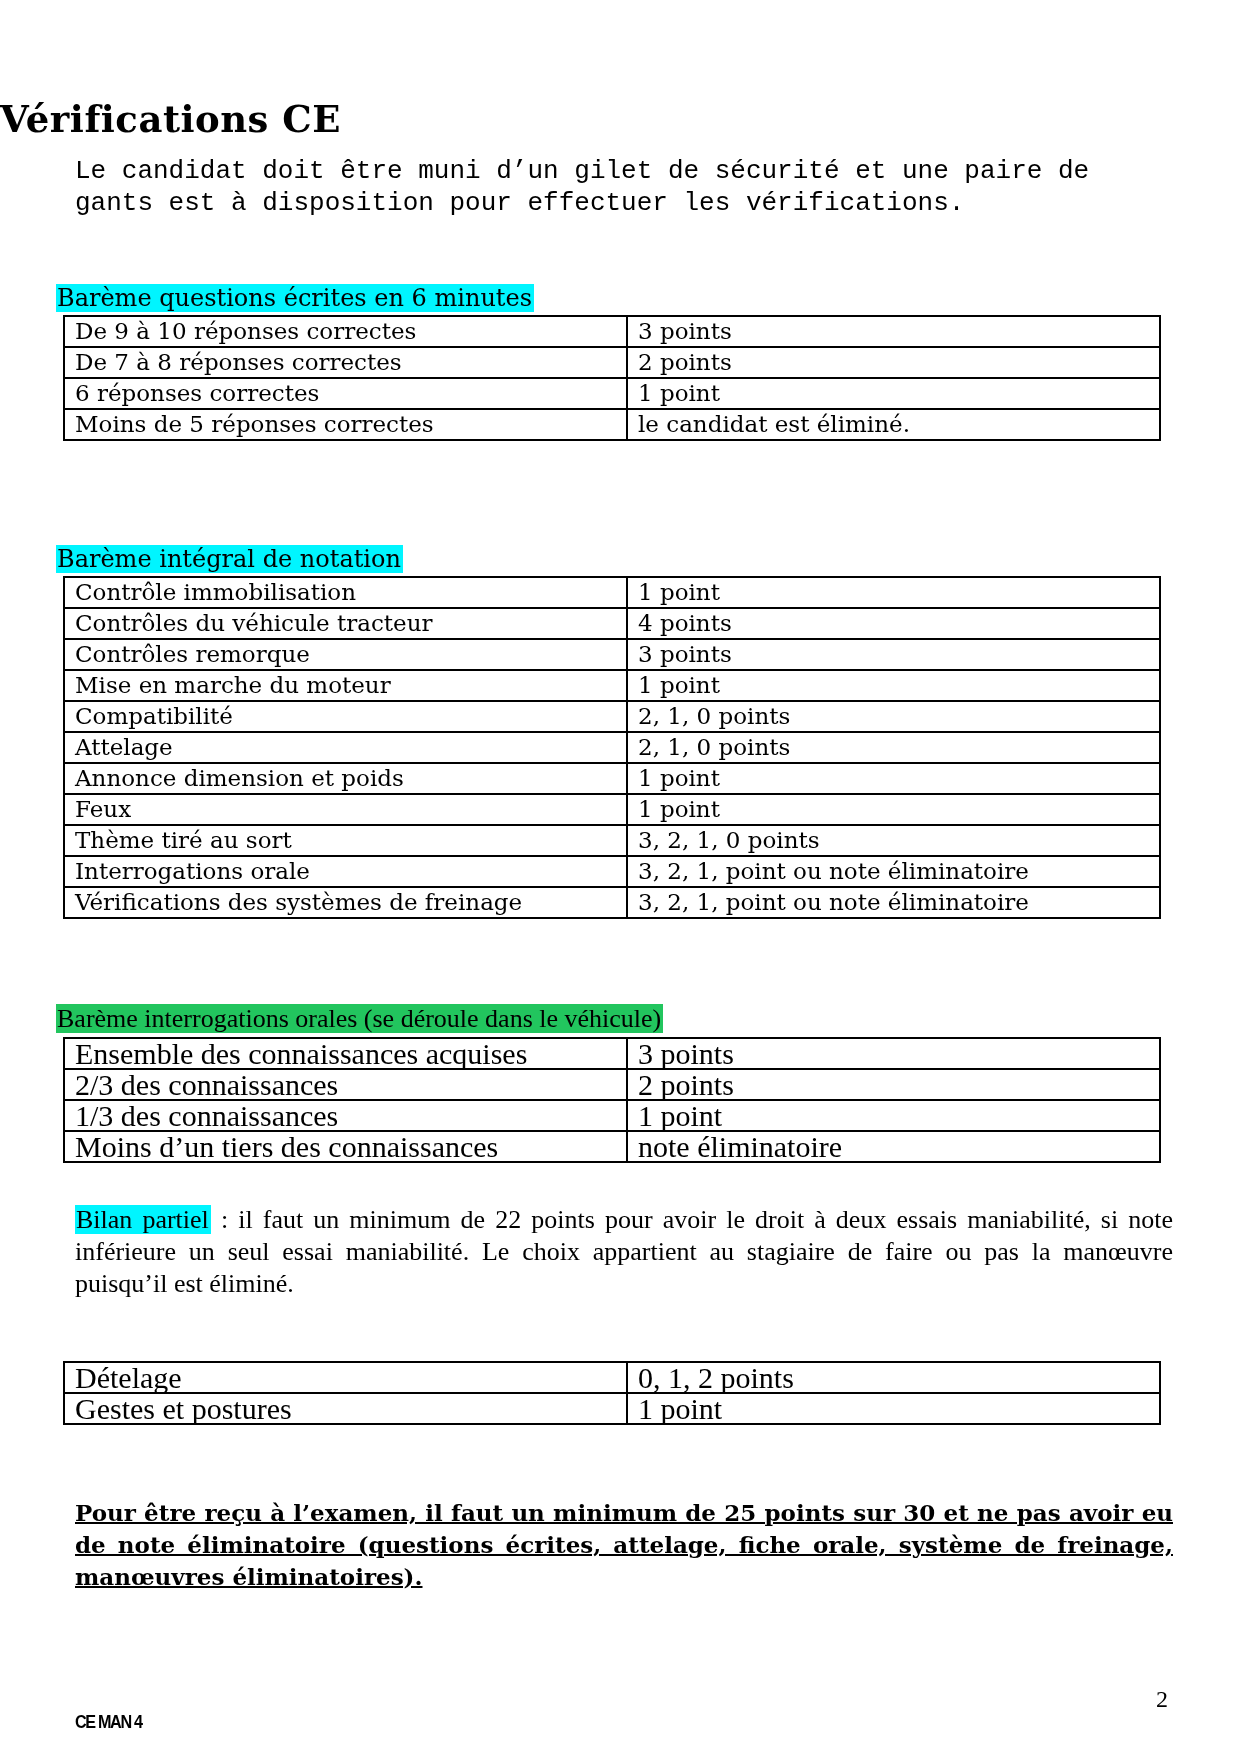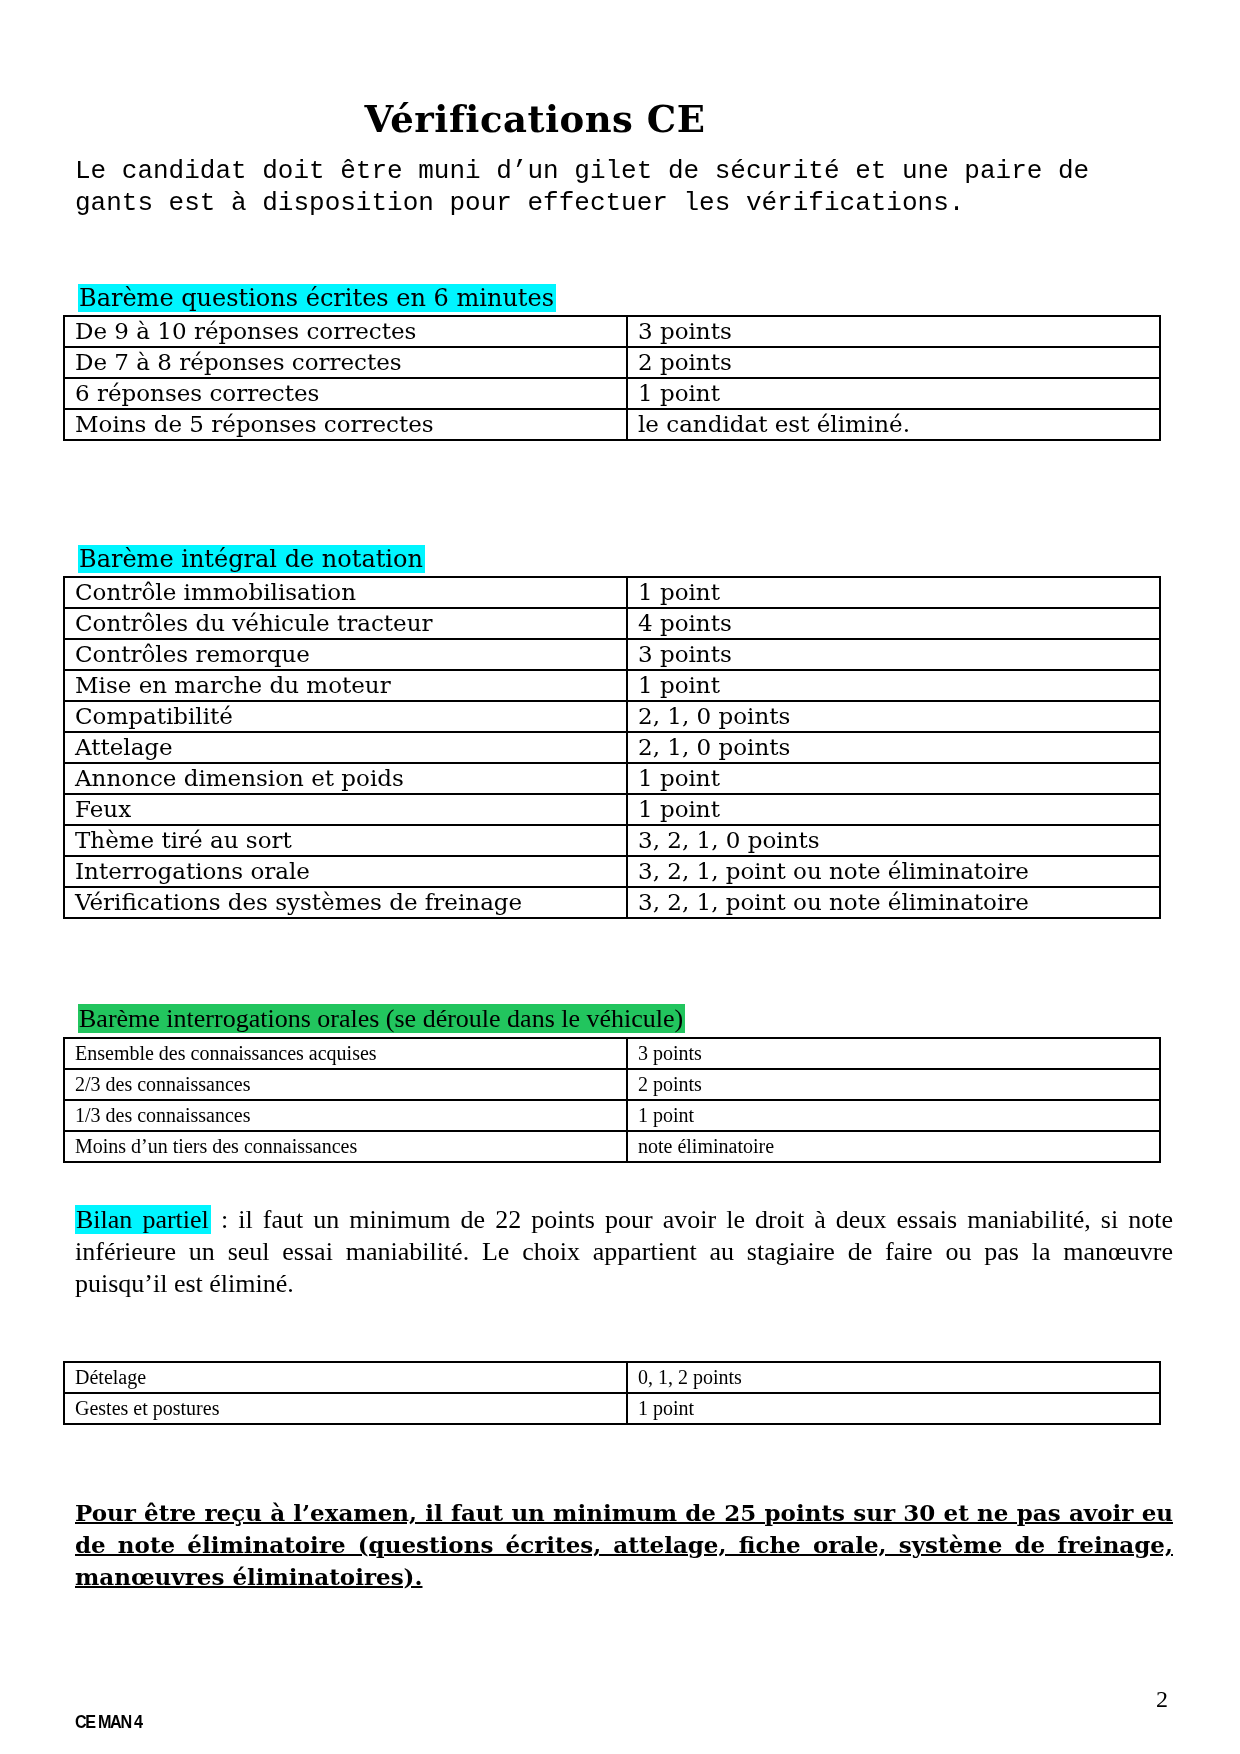--- a/index.html
+++ b/index.html
@@ -3,47 +3,46 @@
   <meta charset="utf-8">
   <style>
     html, body { margin: 0; padding: 0; background: #ffffff; }
     body {
       width: 1240px; height: 1754px; position: relative; overflow: hidden;
       font-family: "DejaVu Serif", "Liberation Serif", serif;
       color: #000;
     }
     .title {
       position: absolute; left: 0; width: 1070px; top: 72px;
-      text-align: center;
       font-family: "DejaVu Serif", serif;
       font-weight: bold; font-size: 37px; letter-spacing: 0.5px;
     }
     .intro {
       position: absolute; left: 75px; top: 155px; width: 1020px;
       font-family: Liberation Mono, monospace;
       font-size: 26px; line-height: 32px;
     }
     .section-heading {
-      position: absolute; left: 78px;
+      position: absolute; left: 56px;
       font-size: 24px; line-height: 30px;
       font-family: "DejaVu Serif", serif;
     }
     .hl { background: #00f5ff; padding: 0 2px 0 1px; }
     table.grid {
       position: absolute; left: 63px; width: 1098px;
       border-collapse: collapse;
       font-family: "DejaVu Serif", serif; font-size: 23px;
     }
     table.grid td {
       border: 2px solid #000;
       height: 29px; padding: 0 0 0 10px;
       line-height: 29px; vertical-align: middle; white-space: nowrap;
     }
     table.grid td.label { width: 551px; }
-    table.grid.cond td { font-family: "Liberation Serif", serif; font-size: 20px; }
+    table.grid.cond td { font-family: "Liberation Serif", serif; font-size: 30px; }
     .paragraph {
       position: absolute; left: 75px; top: 1204px; width: 1098px;
       font-family: "Liberation Serif", serif;
       font-size: 26px; line-height: 32px; text-align: justify;
     }
     .final {
       position: absolute; left: 75px; top: 1497px; width: 1098px;
       font-family: "DejaVu Serif", serif; font-weight: bold;
       font-size: 23px; line-height: 32px;
       text-align: justify; text-decoration: underline;

